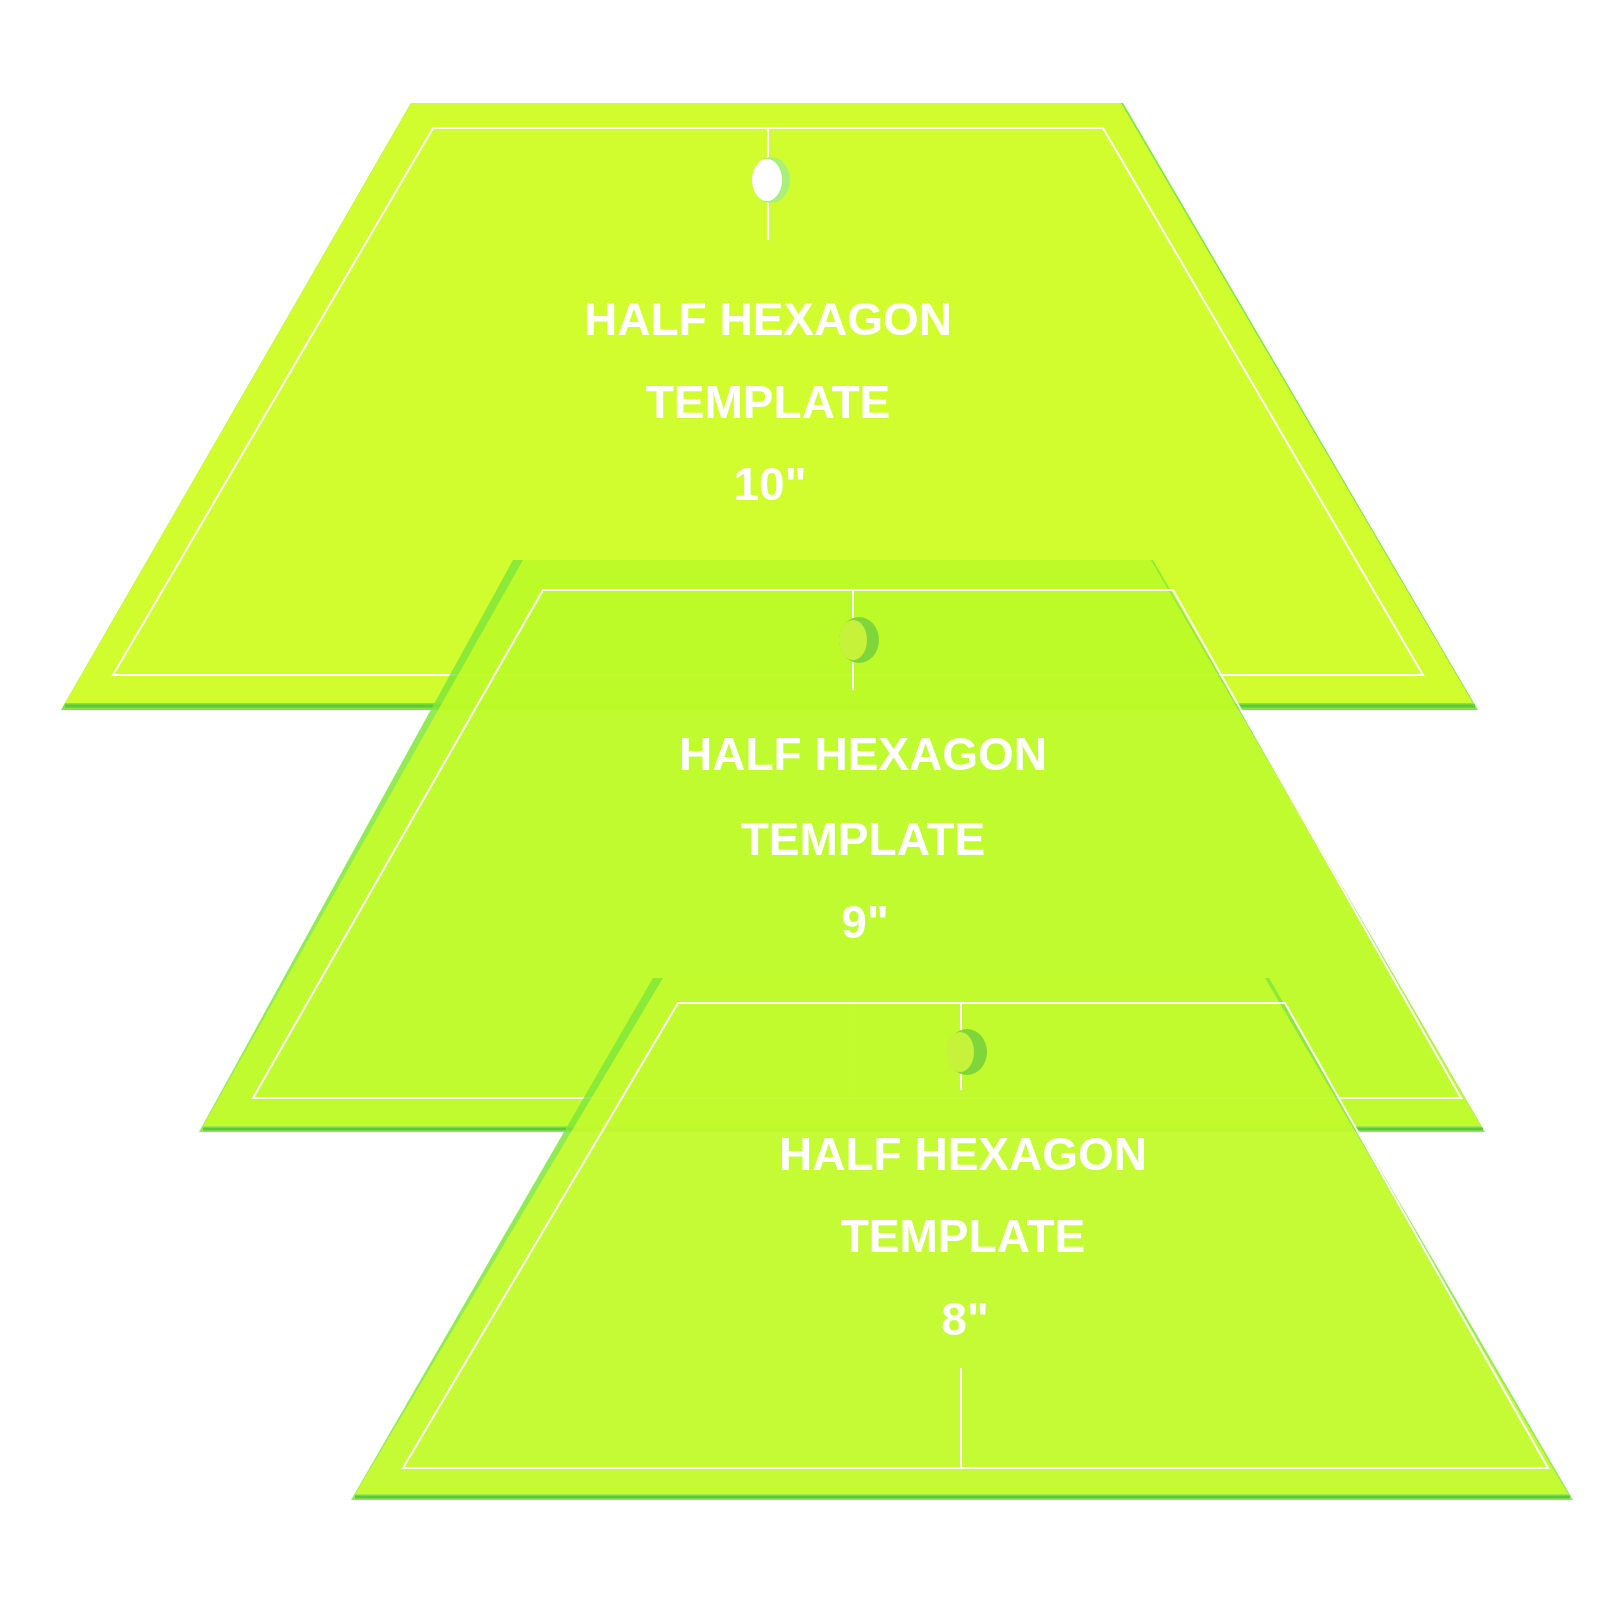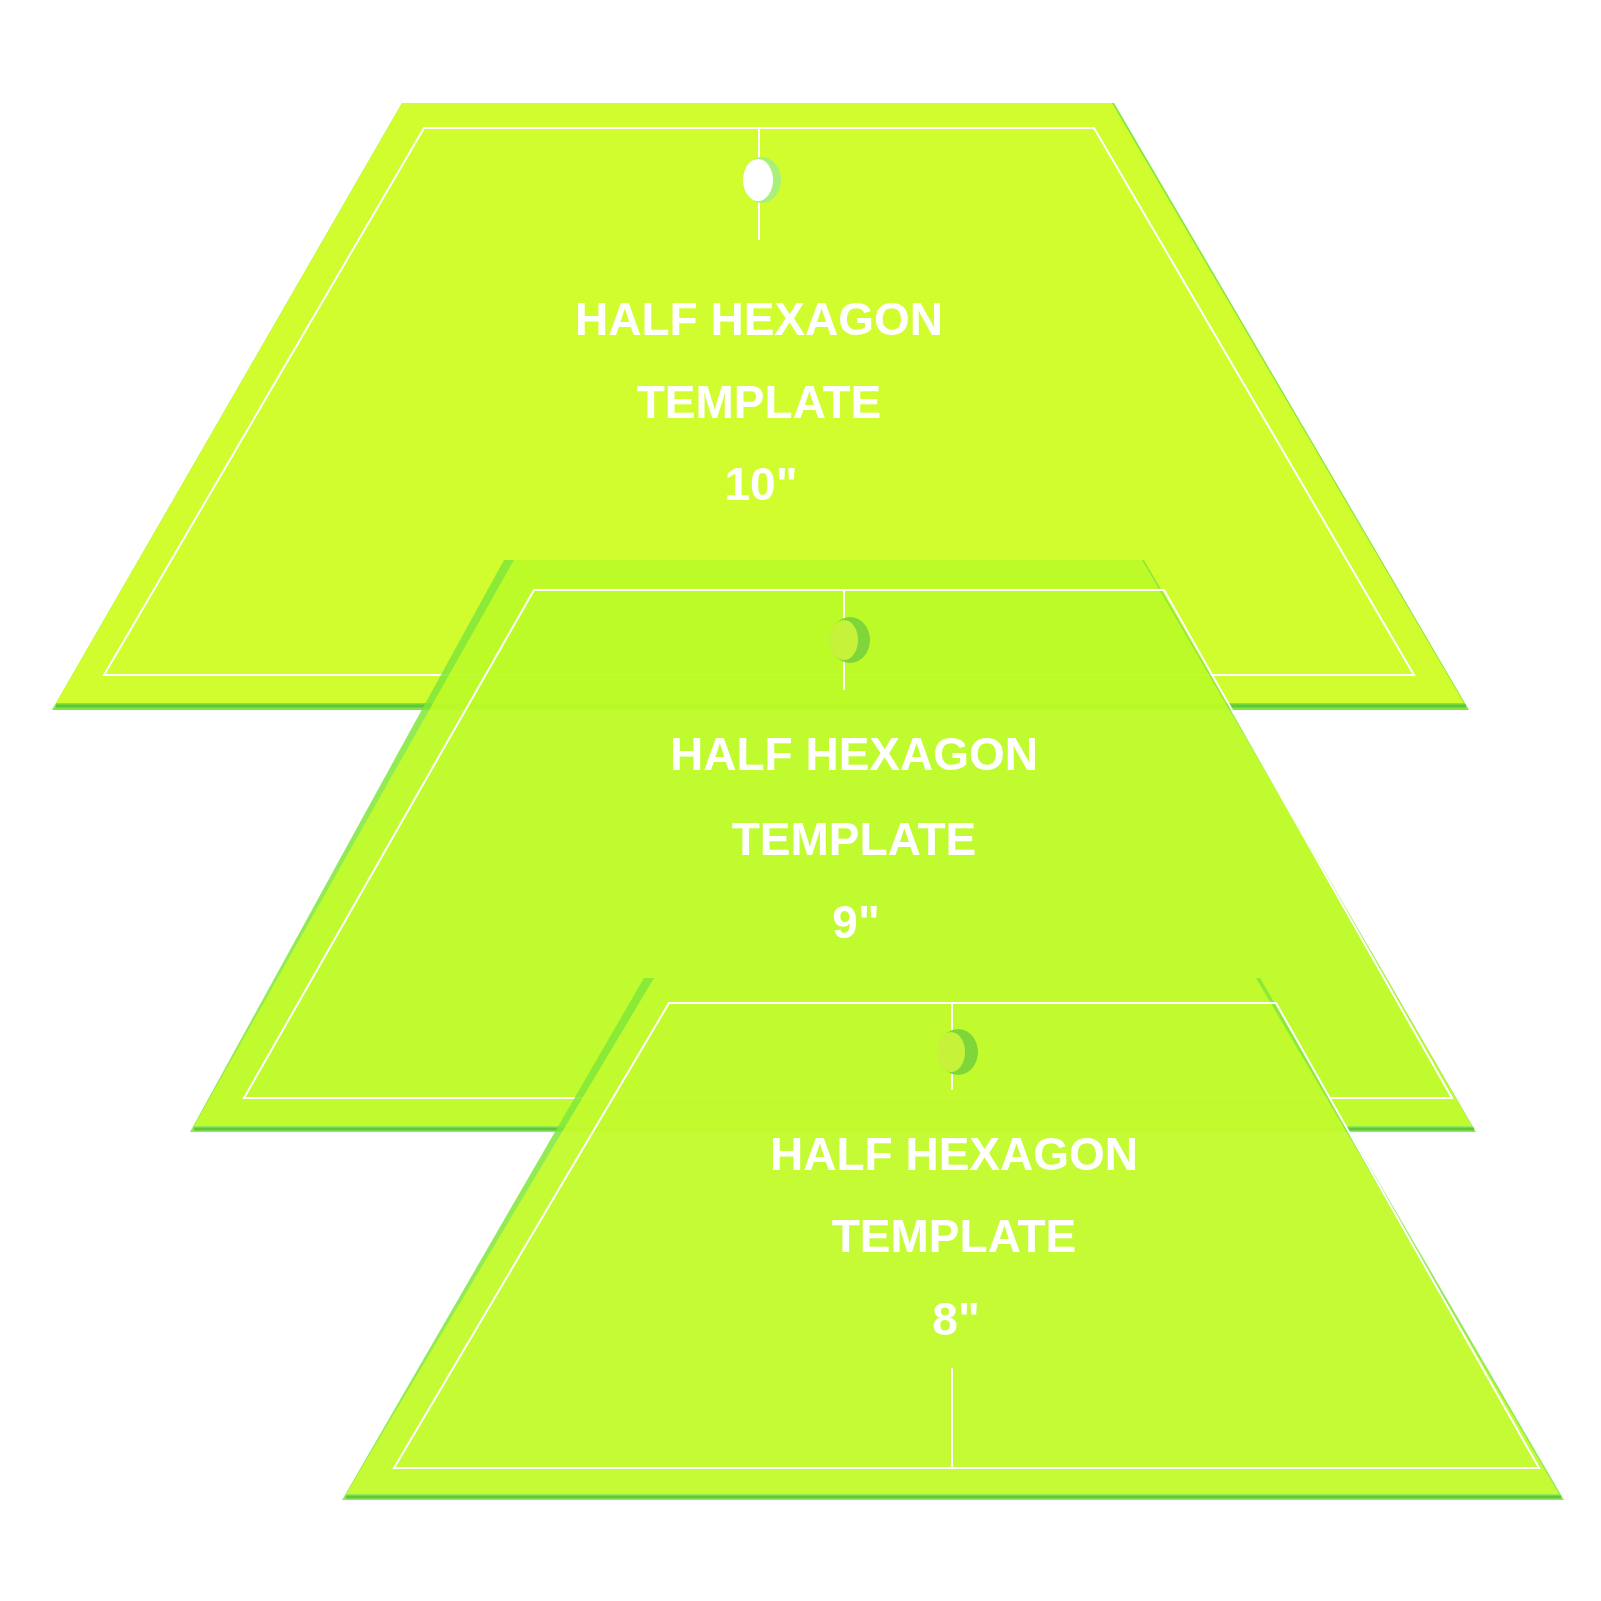--- a/index.html
+++ b/index.html
@@ -1,17 +1,17 @@
 <!DOCTYPE html>
 <html><head>
   <meta charset="utf-8">
   <style>
     html, body { margin: 0; padding: 0; background: #ffffff; }
     body { width: 1601px; height: 1601px; position: relative; overflow: hidden; }
-    .scene { position: absolute; left: 4px; top: 0; width: 1427px; height: 1601px; }
+    .scene { position: absolute; left: 13px; top: 0; width: 1427px; height: 1601px; }
     svg text { font-family: "Liberation Sans", sans-serif; font-weight: bold; }
   </style>
 </head>
 <body>
 
 <div class="scene">
   <svg width="1601" height="1601" viewBox="0 0 1601 1601" xmlns="http://www.w3.org/2000/svg">
 
     <g>
 

